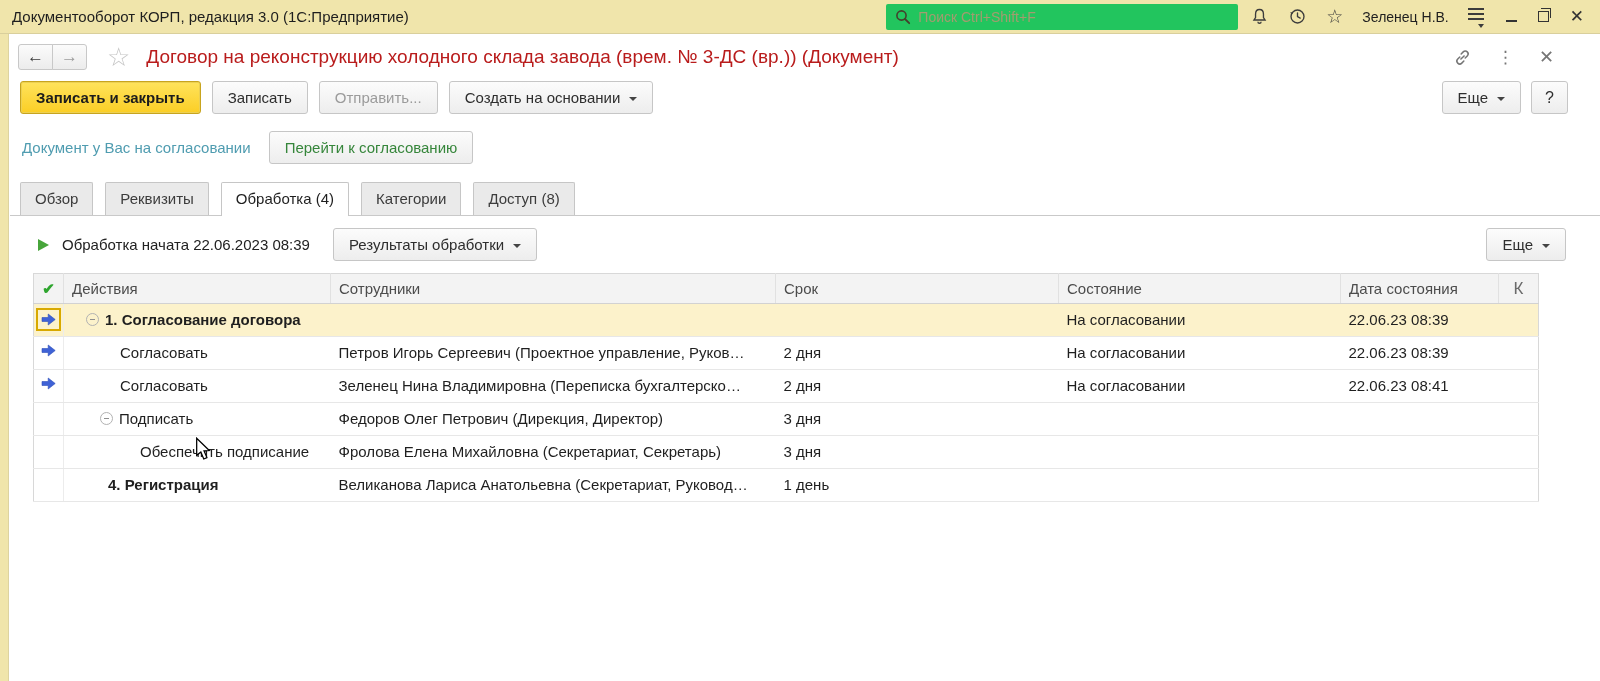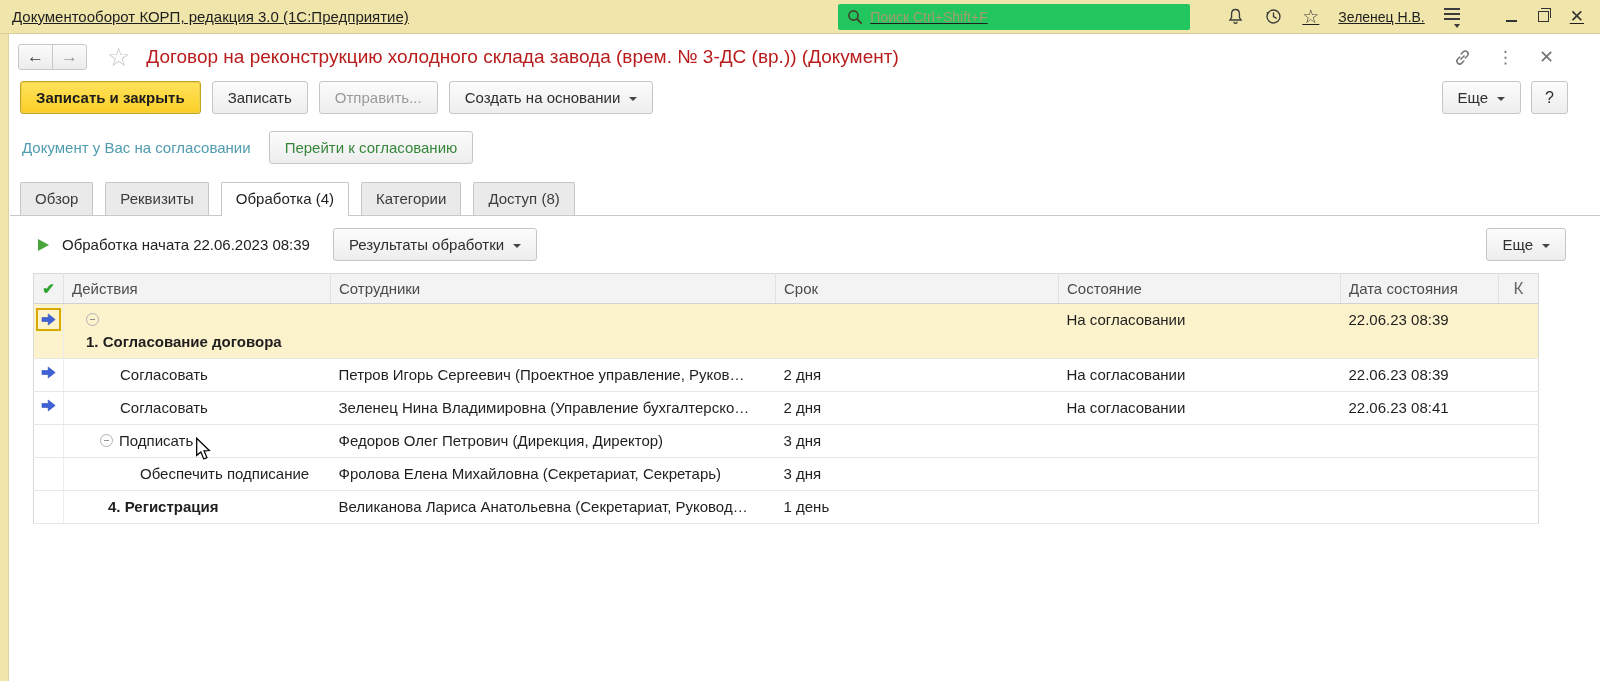--- a/index.html
+++ b/index.html
@@ -3,21 +3,21 @@
 <meta charset="utf-8">
 <style>
   * { box-sizing:border-box; margin:0; padding:0; }
   html,body { width:1600px; height:681px; }
   body { font-family:"Liberation Sans", sans-serif; font-size:15px; color:#1f1f1f;
          background:#fff; overflow:hidden; position:relative; }
 
   
   .titlebar { position:absolute; left:0; top:0; width:1600px; height:34px;
     background:#f0e5ab; border-bottom:1px solid #d9cf9c;
-    display:flex; align-items:center; gap:28px; padding:0 8px 0 12px; z-index:3;text-decoration:underline; }
+    display:flex; align-items:center; gap:4px; padding:0 8px 0 12px; z-index:3; }
   .app-title { font-size:15px; color:#1e1e1e; white-space:nowrap; }
   .tb-spacer { flex:1; }
   .searchbox { display:flex; align-items:center; gap:7px; width:352px; height:26px;
     background:#22c55e; border-radius:2px; padding:0 9px; }
   .searchbox input { border:none; background:transparent; outline:none; font:inherit;
     font-size:14px; color:#4a4a3a; width:100%; }
   .searchbox input::placeholder { color:#a39c6f; }
   .tb-icons { display:flex; align-items:center; gap:19px; margin:0 8px; }
   .tbi { display:inline-flex; align-items:center; justify-content:center; cursor:pointer; }
   .star-glyph { font-size:19px; color:#3c3c3c; line-height:1; }
@@ -101,21 +101,21 @@
   .focus-ring { display:inline-flex; align-items:center; justify-content:center;
     width:25px; height:23px; border:2px solid #d8a900; }
   .step-arrow { display:inline-flex; margin-top:3px; }
   .focus-ring .step-arrow { margin-top:0; }
   .action-inner { display:flex; align-items:flex-start; gap:6px; }
   .action-text { }
   .bold-text { font-weight:700; }
   .expander { flex:0 0 auto; width:13px; height:13px; border:1px solid #b2b2b2; border-radius:50%;
     position:relative; margin-top:3px; cursor:pointer; }
   .expander::after { content:""; position:absolute; left:3px; right:3px; top:5px; height:1px; background:#8f8f8f; }
-  .ind-g-exp  { padding-left:14px;flex-direction:column; }   
+  .ind-g-exp  { padding-left:14px; }   
   .ind-g      { padding-left:36px; }   
   .ind-2      { padding-left:48px; }   
   .ind-2-exp  { padding-left:28px; }   
   .ind-3      { padding-left:68px; }   
   tr.tall td { height:62px; padding-top:9px; }
 
   
   .cursor { position:absolute; left:195px; top:437px; z-index:9; pointer-events:none; }
 </style>
 </head>
@@ -309,21 +309,21 @@
               <svg width="15" height="13" viewBox="0 0 15 13">
                   <path d="M1 4.5 h6.2 V1 l7 5.5 -7 5.5 V8.5 H1 z" fill="#3f62d6" stroke="#2d4fb8" stroke-width="0.6"></path>
                 </svg>
             </span>
           </td>
           <td>
               <div class="action-inner ind-2">
                 <span class="action-text">Согласовать</span>
               </div>
             </td>
-          <td>Зеленец Нина Владимировна (Управление бухгалтерско…</td>
+          <td>Зеленец Нина Владимировна (Переписка бухгалтерско…</td>
           <td>2 дня</td>
           <td>На согласовании</td>
           <td>22.06.23 08:41</td>
           <td></td>
         </tr>
 
 
         <tr>
           <td class="icon-cell"></td>
           <td>

